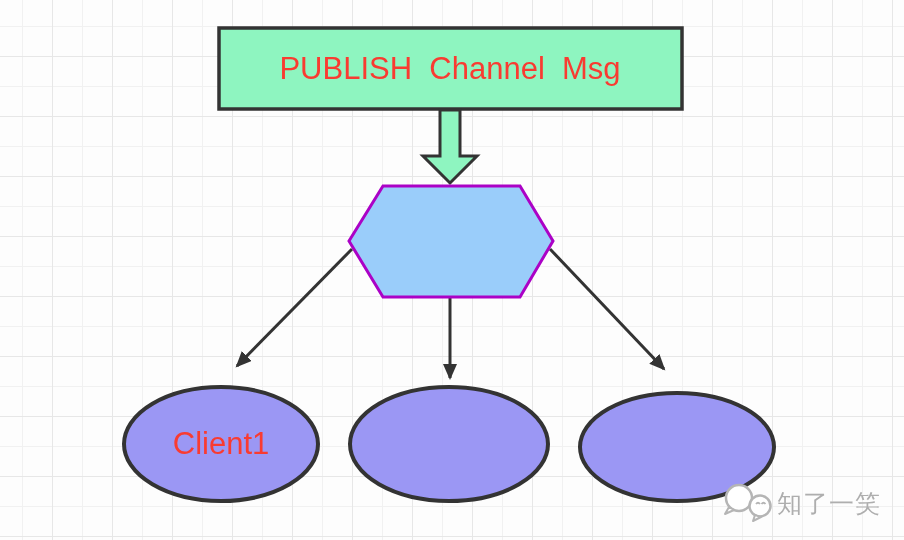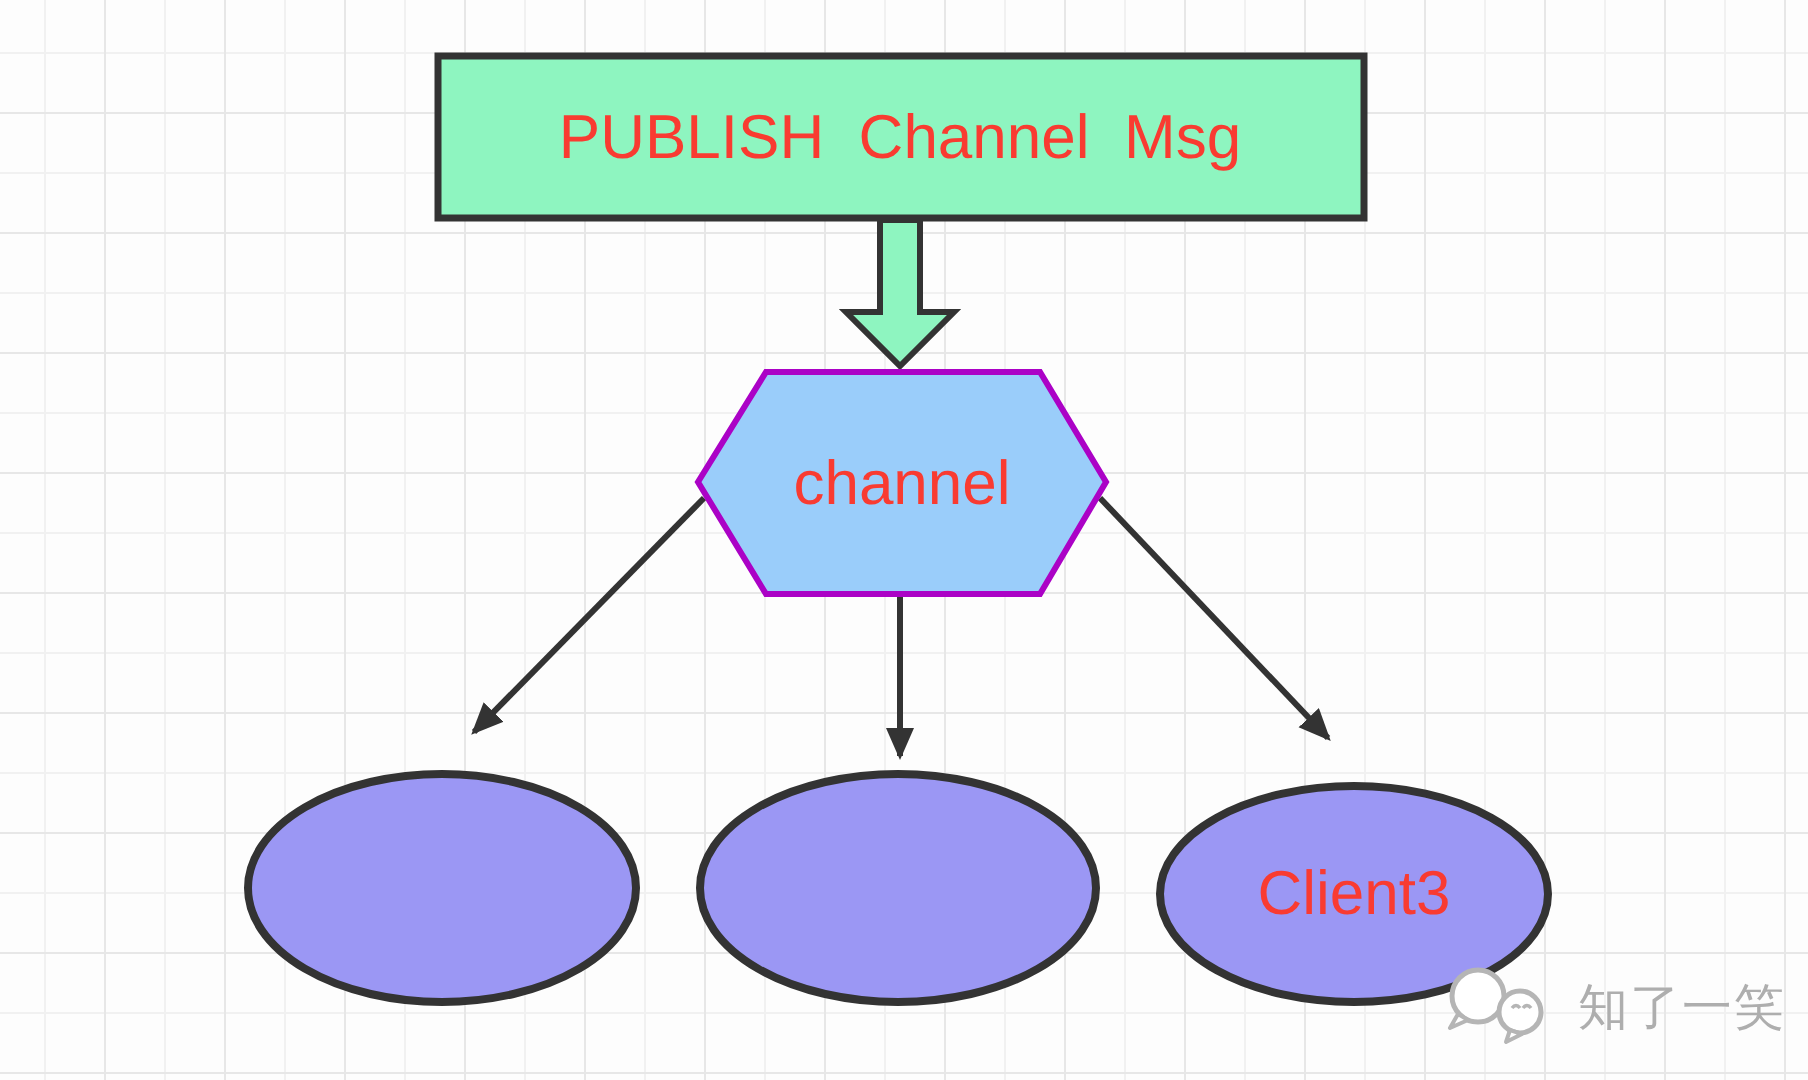--- a/index.html
+++ b/index.html
@@ -41,21 +41,21 @@
   .channel-label  { left: 349px; top: 186px; width: 204px; height: 111px; }
   .client1-label  { left: 122px; top: 385px; width: 198px; height: 118px; }
   .client2-label  { left: 348px; top: 385px; width: 202px; height: 118px; }
   .client3-label  { left: 578px; top: 391px; width: 198px; height: 112px; }
   .watermark {
     position: absolute;
     left: 719px;
     top: 482px;
     display: flex;
     align-items: center;
-    gap: 16px;
+    gap: 4px;
   }
   .watermark-text {
     color: #aeaeae;
     font-size: 25px;
     letter-spacing: 1px;
     text-shadow: 0 0 1px #ffffff;
   }
 </style>
 </head>
 <body>
@@ -78,22 +78,21 @@
     <polygon points="440,110 460,110 460,156 477,156 450,183 423,156 440,156" fill="#8ef5c0" stroke="#333333" stroke-width="3" stroke-linejoin="miter"></polygon>
 
     <polygon points="349,241 383,186 520,186 553,241 520,297 383,297" fill="#9acdfa" stroke="#ab02c6" stroke-width="3" stroke-linejoin="miter"></polygon>
 
     <ellipse cx="221" cy="444" rx="97" ry="57" fill="#9b97f4" stroke="#333333" stroke-width="4"></ellipse>
     <ellipse cx="449" cy="444" rx="99" ry="57" fill="#9b97f4" stroke="#333333" stroke-width="4"></ellipse>
     <ellipse cx="677" cy="447" rx="97" ry="54" fill="#9b97f4" stroke="#333333" stroke-width="4"></ellipse>
   </svg>
 
   <div class="label publish-label">PUBLISH  Channel  Msg</div>
-  <div class="label channel-label">channel</div>
-  <div class="label client3-label">Client3</div>
+  <div class="label client1-label">Client1</div>
 
   <div class="watermark">
     <svg width="54" height="42" viewBox="0 0 54 42">
       <circle cx="20" cy="16" r="13" fill="#ffffff" stroke="#b5b5b5" stroke-width="2.5"></circle>
       <path d="M10,25 L6,32 L15,28 Z" fill="#ffffff" stroke="#b5b5b5" stroke-width="2" stroke-linejoin="round"></path>
       <circle cx="41" cy="24" r="10.5" fill="#ffffff" stroke="#b5b5b5" stroke-width="2.5"></circle>
       <path d="M36,33 L34,39 L42,35 Z" fill="#ffffff" stroke="#b5b5b5" stroke-width="2" stroke-linejoin="round"></path>
       <path d="M37,22 q2,-2.5 4,0" fill="none" stroke="#b5b5b5" stroke-width="1.8"></path>
       <path d="M42.5,22 q2,-2.5 4,0" fill="none" stroke="#b5b5b5" stroke-width="1.8"></path>
     </svg>

